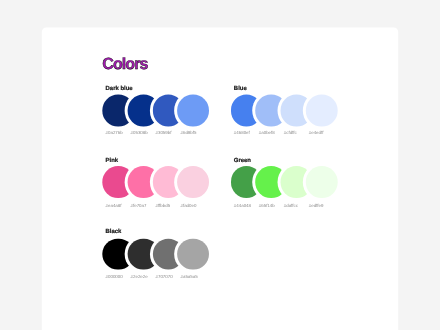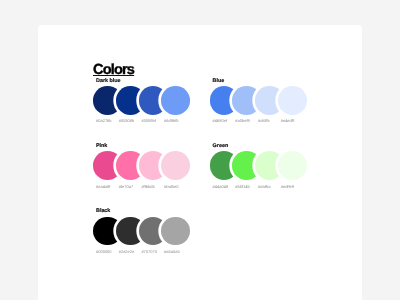--- a/index.html
+++ b/index.html
@@ -3,22 +3,22 @@
 <meta charset="utf-8">
 <style>
   html,body{margin:0;padding:0;}
   body{width:400px;height:300px;background:#f4f4f4;
        font-family:"Liberation Sans",sans-serif;overflow:hidden;
        -webkit-font-smoothing:antialiased;text-rendering:geometricPrecision;}
 
   #card{position:absolute;left:37.6px;top:25.4px;width:324.6px;height:290px;
         background:#fff;border-radius:4px;}
 
-  #title{position:absolute;left:93px;top:62px;font-size:14.6px;font-weight:700;
-         color:#000000;letter-spacing:-0.85px;line-height:16px;white-space:nowrap;text-decoration:underline;
+  #title{position:absolute;left:93px;top:51px;font-size:14.6px;font-weight:700;
+         color:#a21caf;letter-spacing:-0.85px;line-height:16px;white-space:nowrap;
          -webkit-text-stroke:0.4px #131313;}
 
   .group{position:absolute;width:100px;height:48px;}
   .group.c0{left:93.2px;}
   .group.c1{left:209.8px;}
   .group.r0{top:77.6px;}
   .group.r1{top:142.95px;}
   .group.r2{top:208.3px;}
 
   .glabel{position:absolute;left:2.8px;top:0;font-size:5.4px;font-weight:700;

